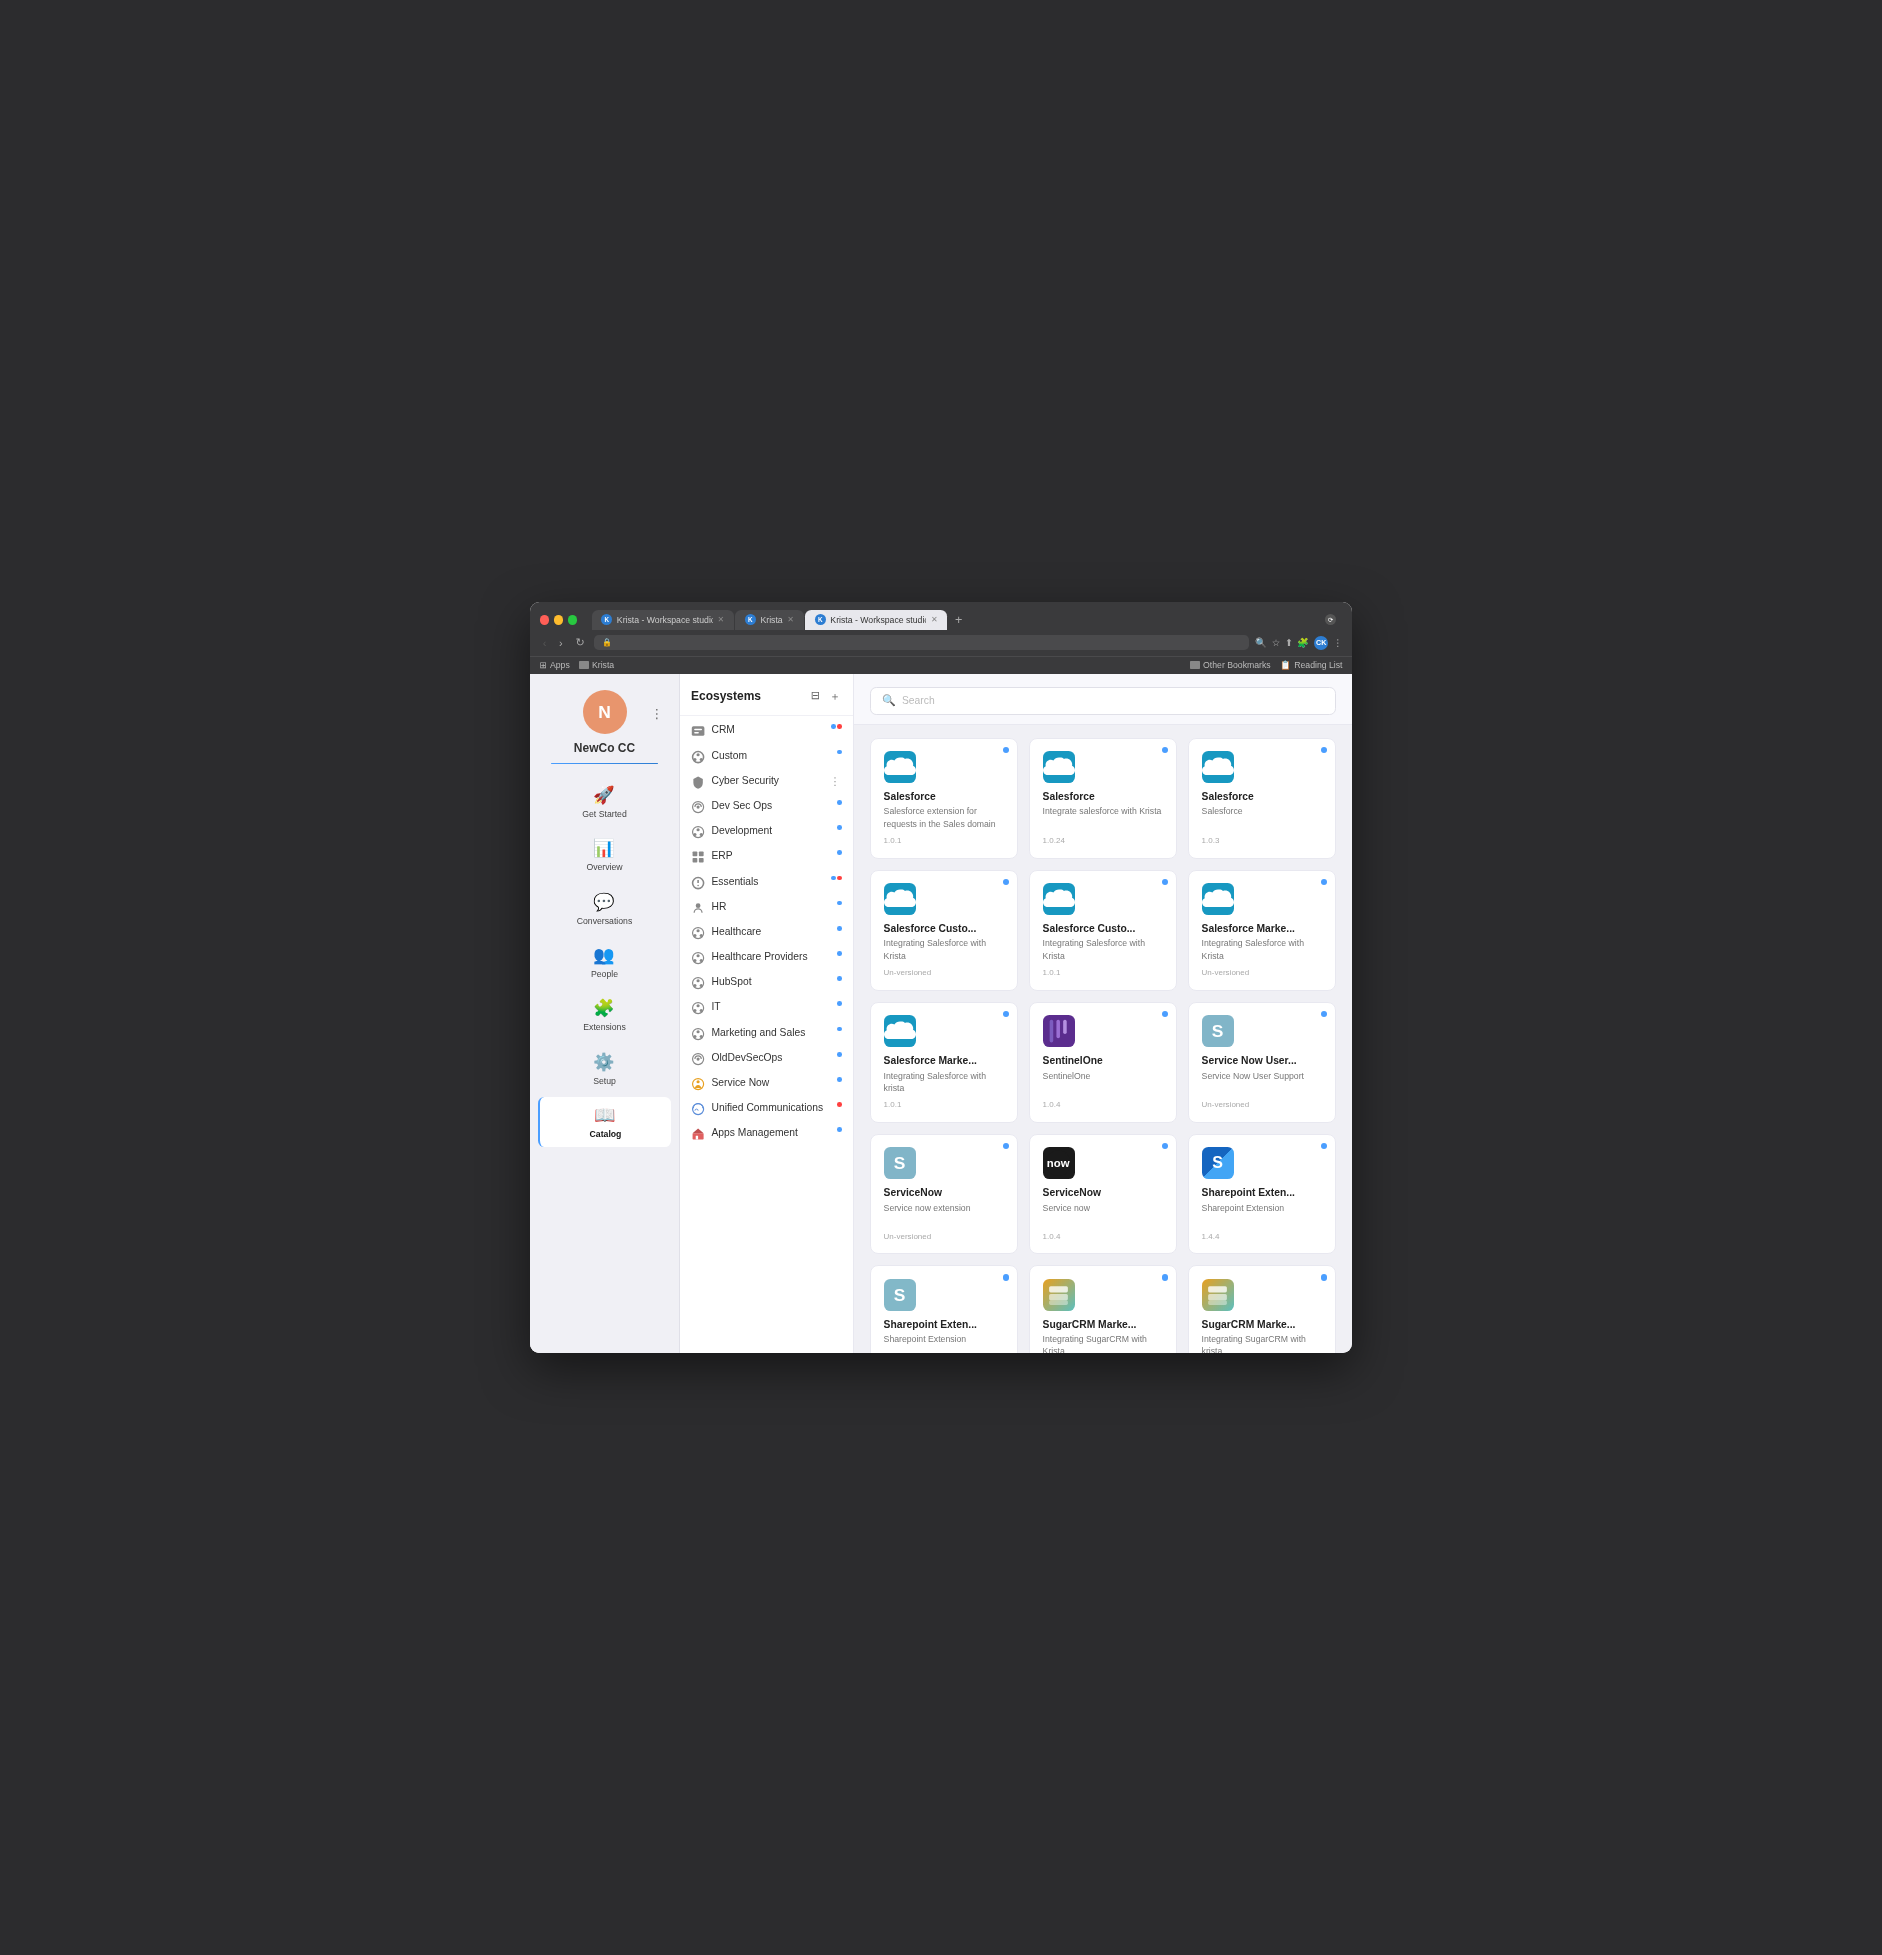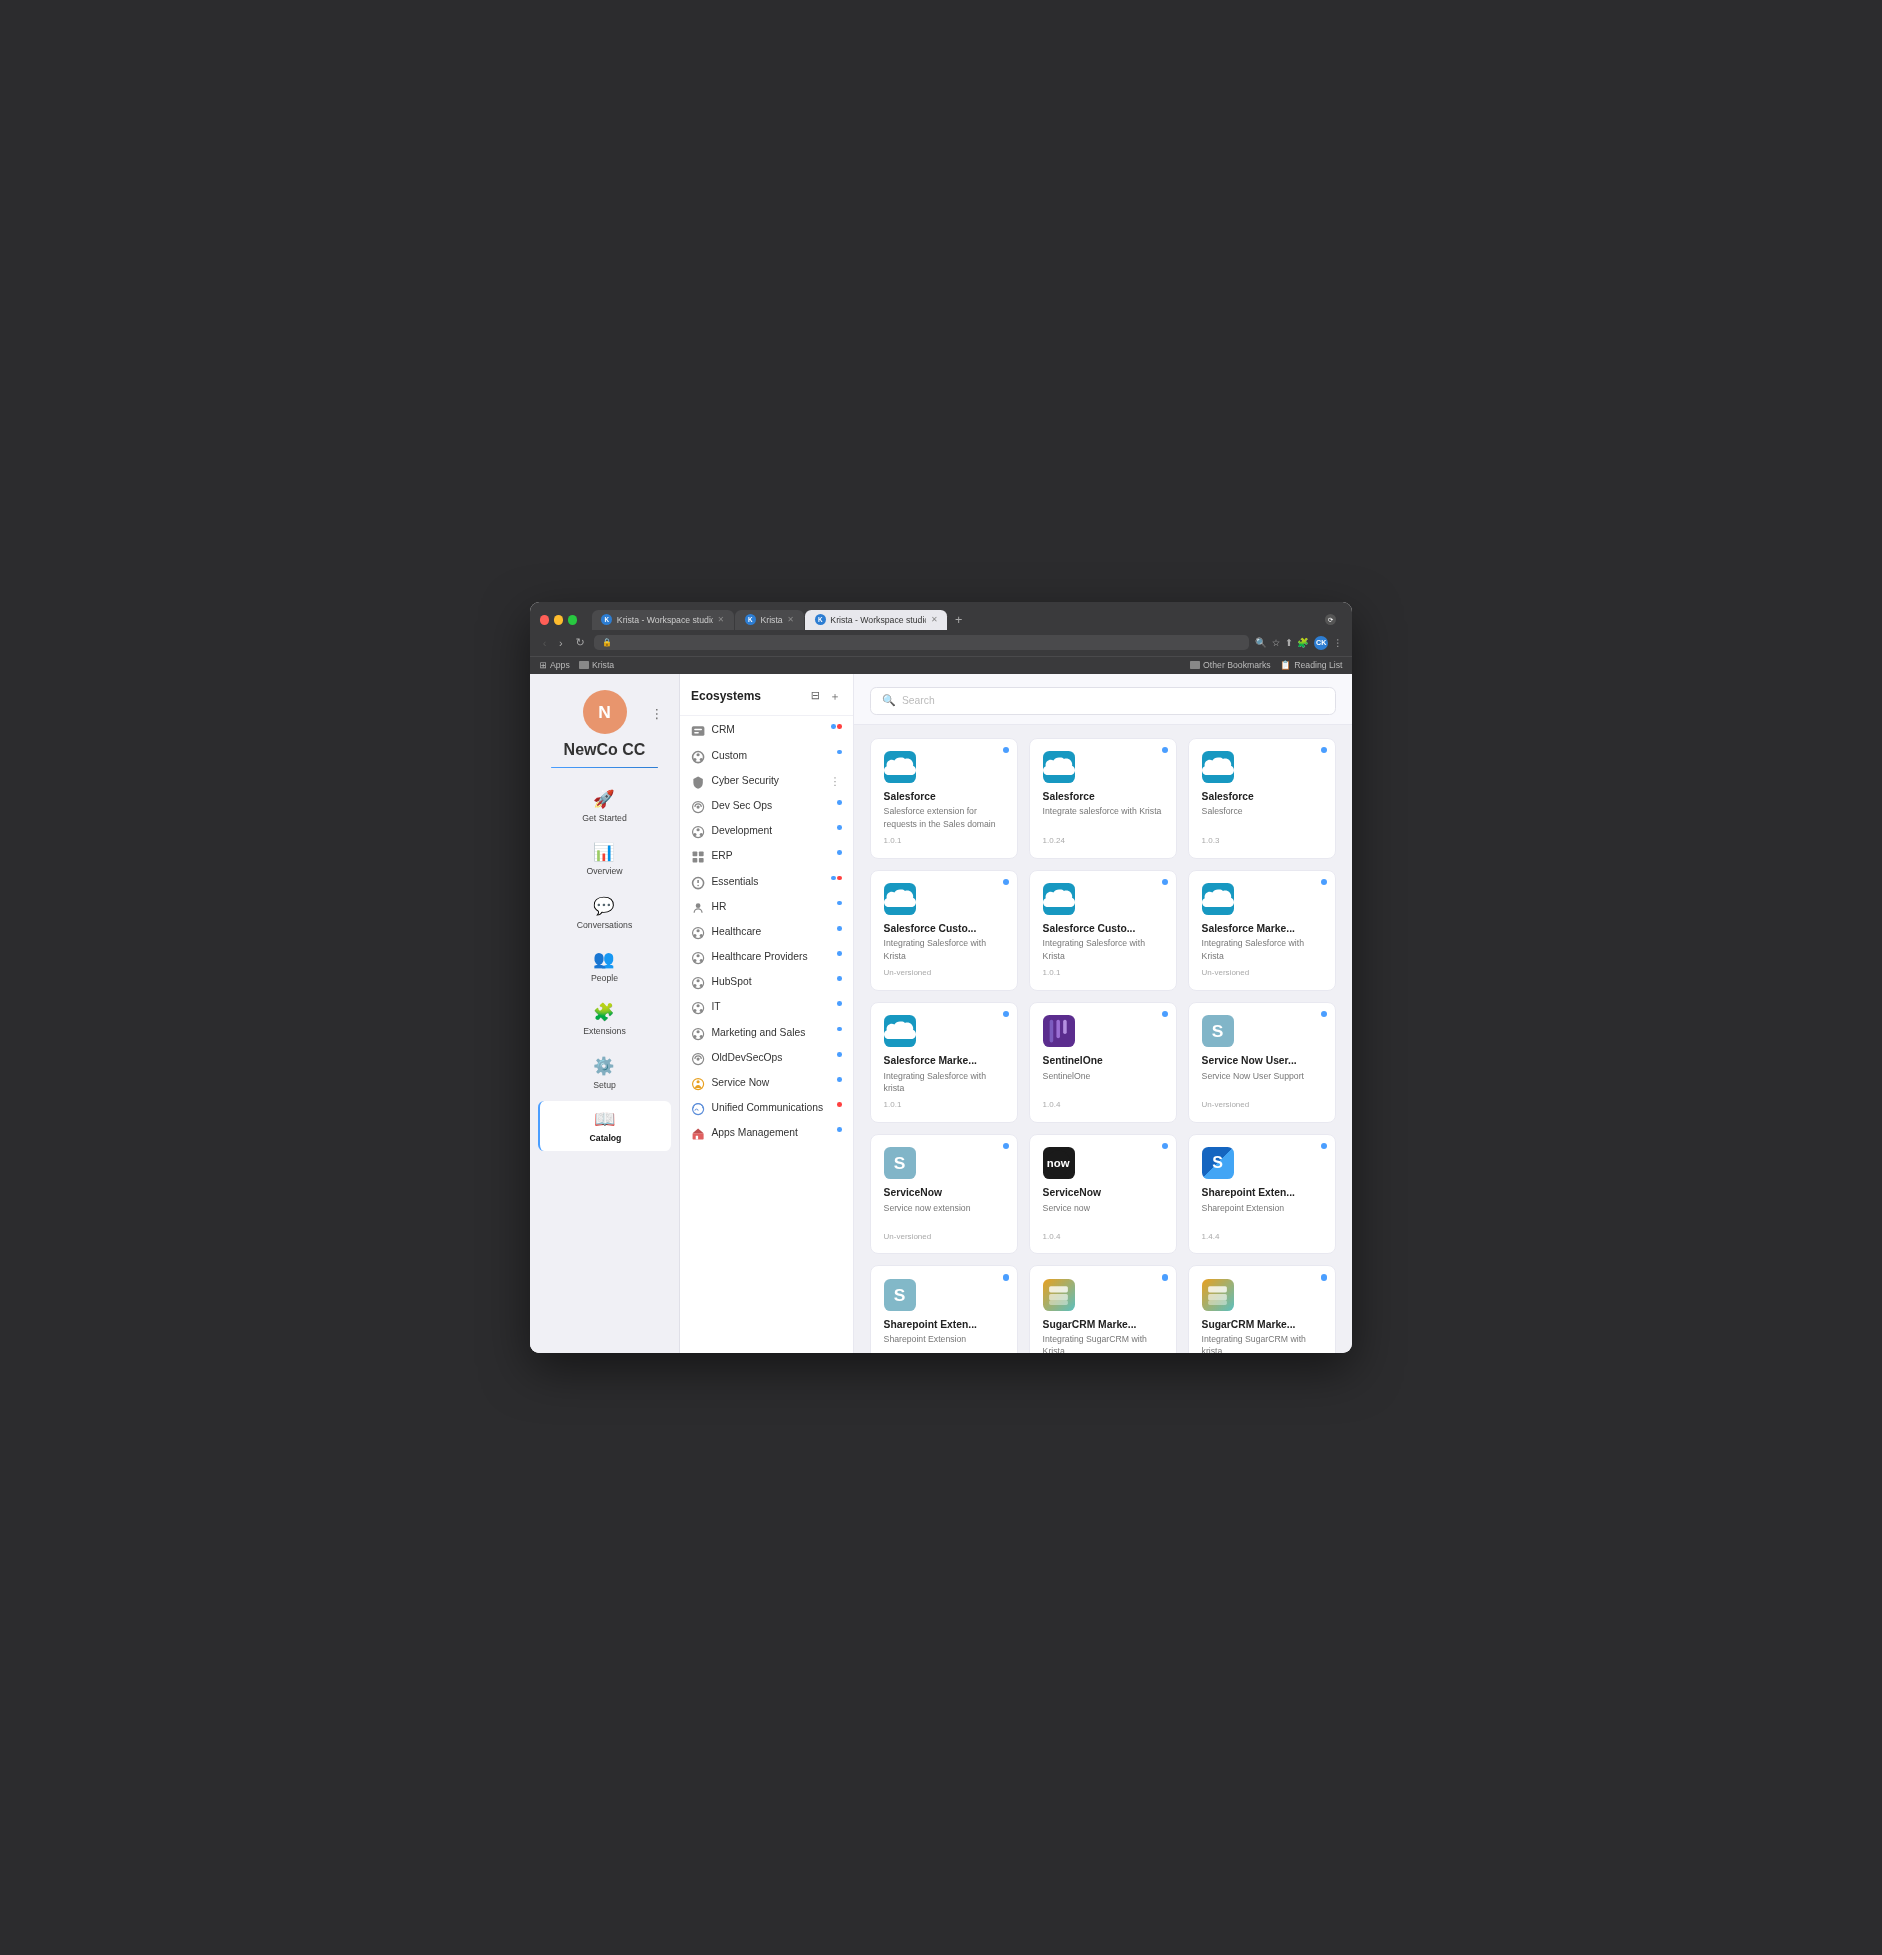--- a/index.html
+++ b/index.html
@@ -35,21 +35,21 @@
     .bookmark-item { display: flex; align-items: center; gap: 3.2px; font-size: 8.7px; color: #bbb; cursor: pointer; }
     .bookmark-folder { width: 9.5px; height: 8px; background: #888; border-radius: 0.8px; }
     .bookmarks-right { margin-left: auto; display: flex; gap: 9.5px; }
 
     
     .app-container { display: flex; height: 679px; background: #f0f0f5; }
 
     
     .left-sidebar { width: 150px; background: #f0f0f5; display: flex; flex-direction: column; align-items: center; padding: 16px 8px; border-right: 0.8px solid #e0e0e8; flex-shrink: 0; }
     .user-avatar { width: 44px; height: 44px; border-radius: 50%; background: #e8956d; display: flex; align-items: center; justify-content: center; font-size: 17.4px; font-weight: 600; color: #fff; margin-bottom: 6.3px; }
-    .user-name { font-size: 16px; font-weight: 600; color: #333; margin-bottom: 1.6px; }
+    .user-name { font-size: 12px; font-weight: 600; color: #333; margin-bottom: 1.6px; }
     .user-divider { width: 80%; height: 1.6px; background: linear-gradient(to right, #4a9eff, #2d7dd2); border-radius: 0.8px; margin: 6.3px 0 12.6px; }
     .more-icon { position: absolute; top: 16px; right: 8px; color: #666; font-size: 12.6px; cursor: pointer; }
     .user-section { position: relative; width: 100%; display: flex; flex-direction: column; align-items: center; }
 
     .nav-item { display: flex; flex-direction: column; align-items: center; padding: 8px 6.3px; width: 100%; cursor: pointer; border-radius: 6.3px; margin-bottom: 3.2px; color: #555; }
     .nav-item.active-border { border-left: 2.4px solid #4a9eff; background: #fff; }
     .nav-icon { font-size: 17.4px; margin-bottom: 3.2px; }
     .nav-label { font-size: 8.7px; color: #444; text-align: left; }
     .nav-label.bold { font-weight: 700; color: #111; }
 

